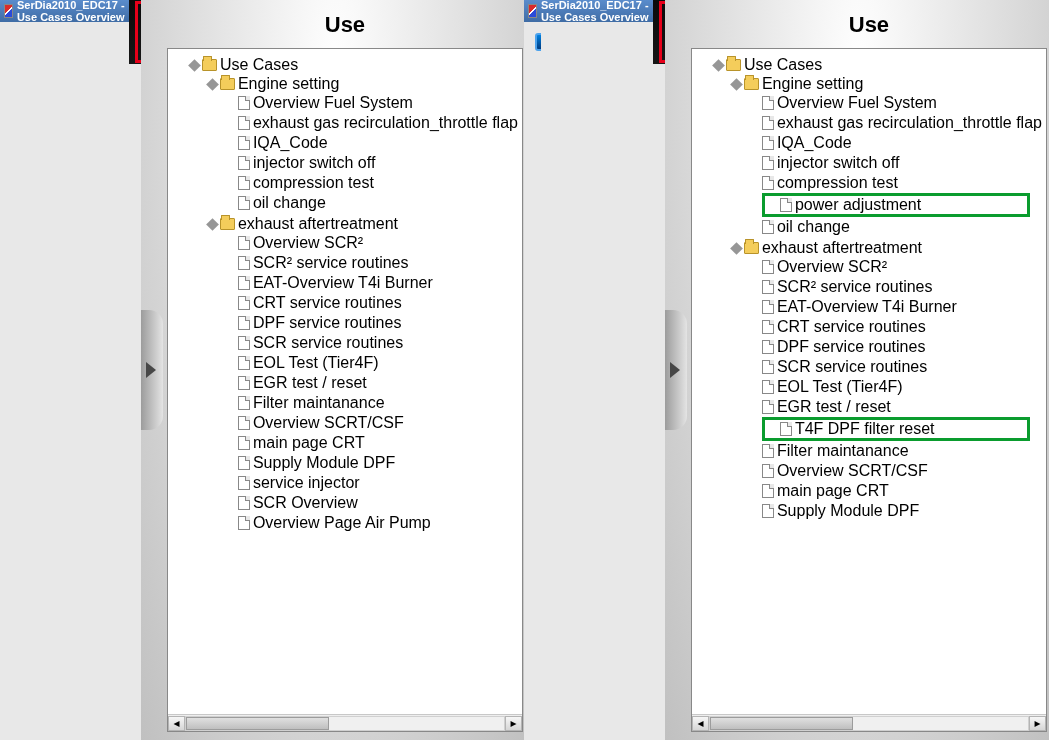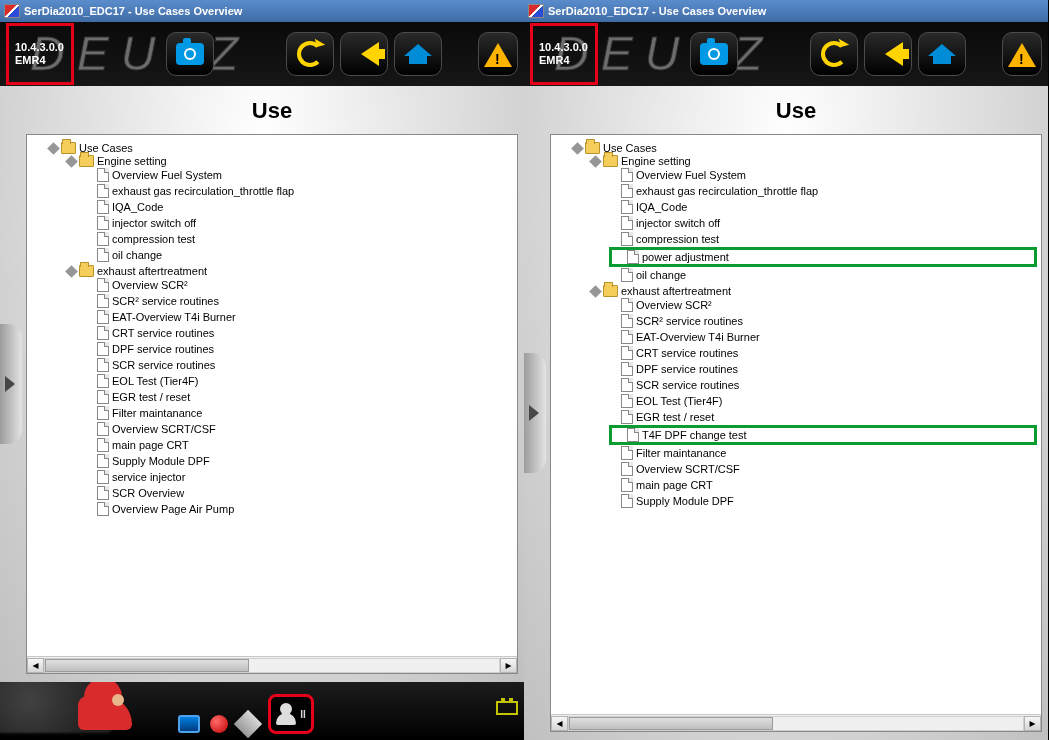--- a/index.html
+++ b/index.html
@@ -10,21 +10,20 @@
     width: 1049px;
     height: 740px;
     display: flex;
     overflow: hidden;
   }
   .pane {
     width: 524px;
     height: 740px;
     position: relative;
     display: flex;
-    flex-direction: column;
     background: #e8e8e8;
   }
   .titlebar {
     background: linear-gradient(to bottom, #5a8ccc 0%, #3f6ca5 100%);
     height: 22px;
     display: flex;
     align-items: center;
     padding: 0 4px;
     color: #fff;
     font-size: 11px;
@@ -134,22 +133,22 @@
   .tree ul { list-style:none; padding-left: 18px; }
   .tree li { padding: 1px 0; white-space: nowrap; }
   .node { display:flex; align-items:center; gap:3px; cursor:pointer; }
   .toggle { width:9px;height:9px;display:inline-block;position:relative; }
   .toggle::before{content:'';position:absolute;width:9px;height:9px;transform:rotate(45deg);background:#969696;}
   .toggle.blank::before{display:none;}
   .folder-ico{width:15px;height:12px;background:#f4cd5b;border:1px solid #b8932a;border-radius:1px;position:relative;}
   .folder-ico::before{content:'';position:absolute;top:-4px;left:0;width:7px;height:4px;background:#f4cd5b;border:1px solid #b8932a;border-bottom:none;border-radius:1px 1px 0 0;}
   .doc-ico{width:12px;height:14px;background:#fff;border:1px solid #888;position:relative;}
   .doc-ico::after{content:'';position:absolute;right:-1px;top:-1px;width:4px;height:4px;background:#e8e8e8;border-left:1px solid #888;border-bottom:1px solid #888;}
-  .node-label{font-size:11px;}
-  .hl-green{border:3px solid #0a9c2e;padding:0 3px;margin:-1px 0;}
+  .node-label{font-size:16px;}
+  .hl-green{border:3px solid #0a9c2e;padding:0 3px;margin:-1px 12px;}
   .hscroll{height:17px;background:#eee;border-top:1px solid #c8c8c8;display:flex;align-items:center;}
   .hscroll .sb-btn{width:17px;height:15px;background:linear-gradient(#f6f6f6,#d6d6d6);border:1px solid #b4b4b4;display:flex;align-items:center;justify-content:center;}
   .hscroll .track{flex:1;height:15px;background:#f0f0f0;border:1px solid #d0d0d0;position:relative;}
   .hscroll .thumb{position:absolute;left:0;top:0;width:45%;height:100%;background:linear-gradient(#e0e0e0,#bfbfbf);border:1px solid #9c9c9c;}
   .bottombar{
     height:58px;
     background: linear-gradient(to bottom,#1c1c1c 0%,#000 100%);
     position:relative;
     display:flex;
     align-items:flex-end;
@@ -599,21 +598,21 @@
                       <div class="node ">
                         <span class="toggle blank"></span>
                         <span class="doc-ico"></span>
                         <span class="node-label">EGR test / reset</span>
                       </div>
                     </li>
                     <li>
                       <div class="node hl-green">
                         <span class="toggle blank"></span>
                         <span class="doc-ico"></span>
-                        <span class="node-label">T4F DPF change test</span>
+                        <span class="node-label">T4F DPF filter reset</span>
                       </div>
                     </li>
                     <li>
                       <div class="node ">
                         <span class="toggle blank"></span>
                         <span class="doc-ico"></span>
                         <span class="node-label">Filter maintanance</span>
                       </div>
                     </li>
                     <li>

